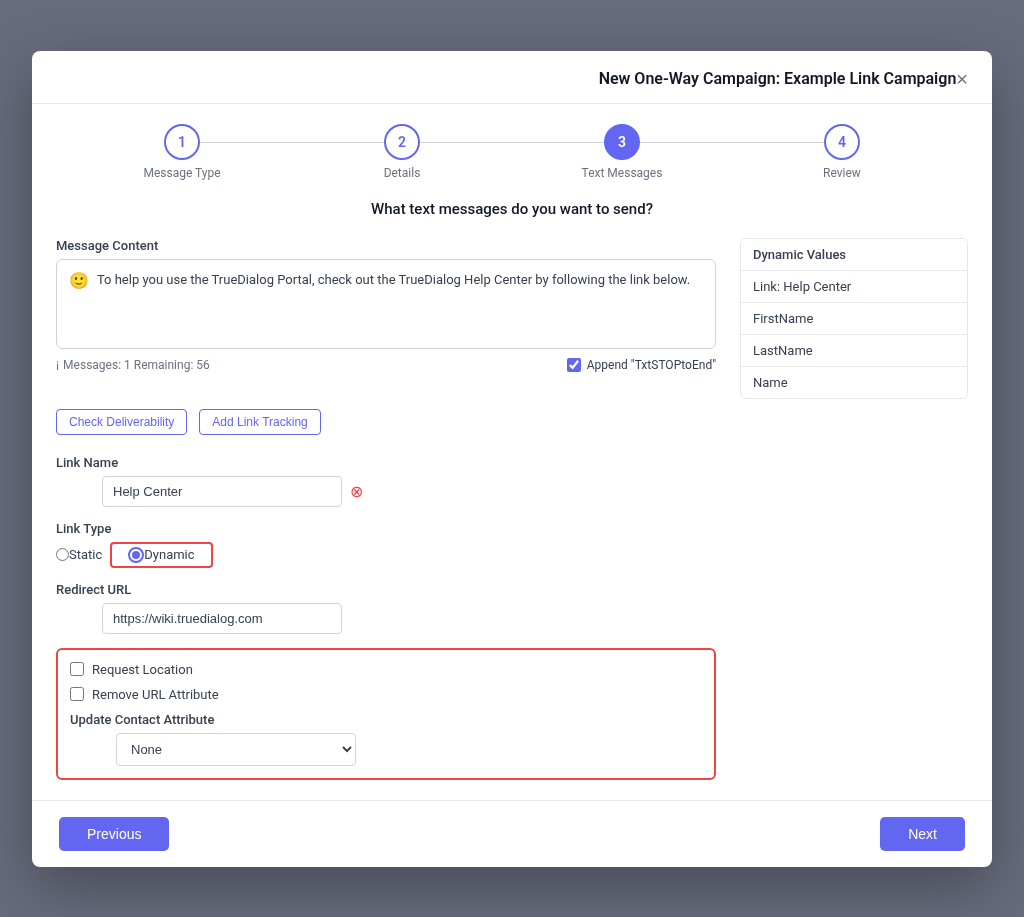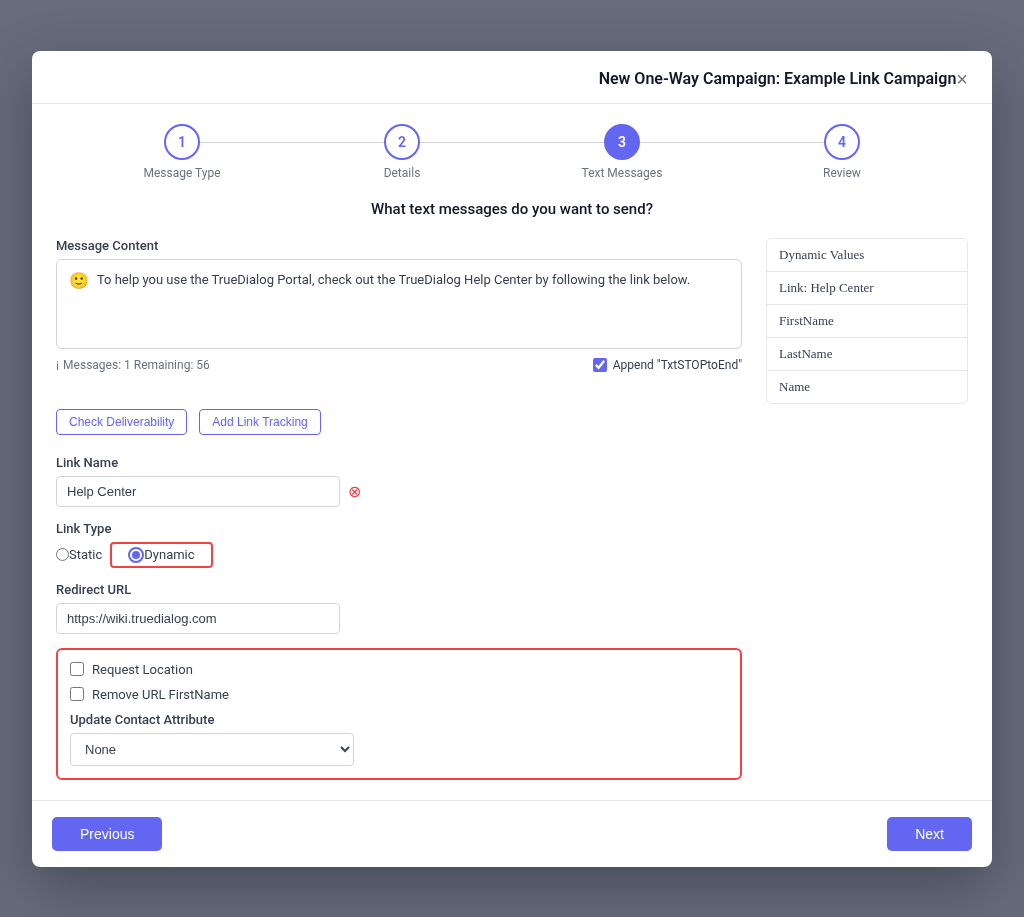--- a/index.html
+++ b/index.html
@@ -113,23 +113,22 @@
     }
     .two-col {
       display: flex;
       gap: 24px;
       align-items: flex-start;
     }
     .left-col {
       flex: 1;
     }
     .right-col {
-      width: 202px;
+      width: 228px;
       min-width: 180px;
-      font-family: Liberation Serif, serif;
     }
     .field-label {
       font-size: 13px;
       font-weight: 500;
       color: #374151;
       margin-bottom: 6px;
     }
     .message-box {
       border: 1px solid #d1d5db;
       border-radius: 6px;
@@ -292,32 +291,33 @@
       color: #374151;
       appearance: auto;
       background: #fff;
     }
     .link-name-row {
       display: flex;
       align-items: center;
       gap: 8px;
     }
     .link-name-field {
-      width: 284px;
+      width: 240px;
+      margin-left: 46px;
     }
     .error-icon {
       color: #ef4444;
       font-size: 16px;
       cursor: pointer;
     }
     .modal-footer {
       display: flex;
       justify-content: space-between;
       align-items: center;
-      padding: 16px 20px;
+      padding: 16px 27px;
       border-top: 1px solid #e5e7eb;
     }
     .btn-primary {
       background: #6366f1;
       color: #fff;
       border: none;
       border-radius: 5px;
       padding: 9px 28px;
       font-size: 14px;
       font-weight: 500;
@@ -424,21 +424,21 @@
               <input class="form-input link-name-field" type="text" value="https://wiki.truedialog.com" style="">
             </div>
 
             <div class="highlighted-box">
               <div class="checkbox-row">
                 <input type="checkbox" style="">
                 <span>Request Location</span>
               </div>
               <div class="checkbox-row">
                 <input type="checkbox" style="">
-                <span>Remove URL FirstName</span>
+                <span>Remove URL Attribute</span>
               </div>
               <div class="update-label">Update Contact Attribute</div>
               <select class="select-input link-name-field">
                 <option>None</option>
               </select>
             </div>
           </div>
         </div>
 
         <div class="right-col">

